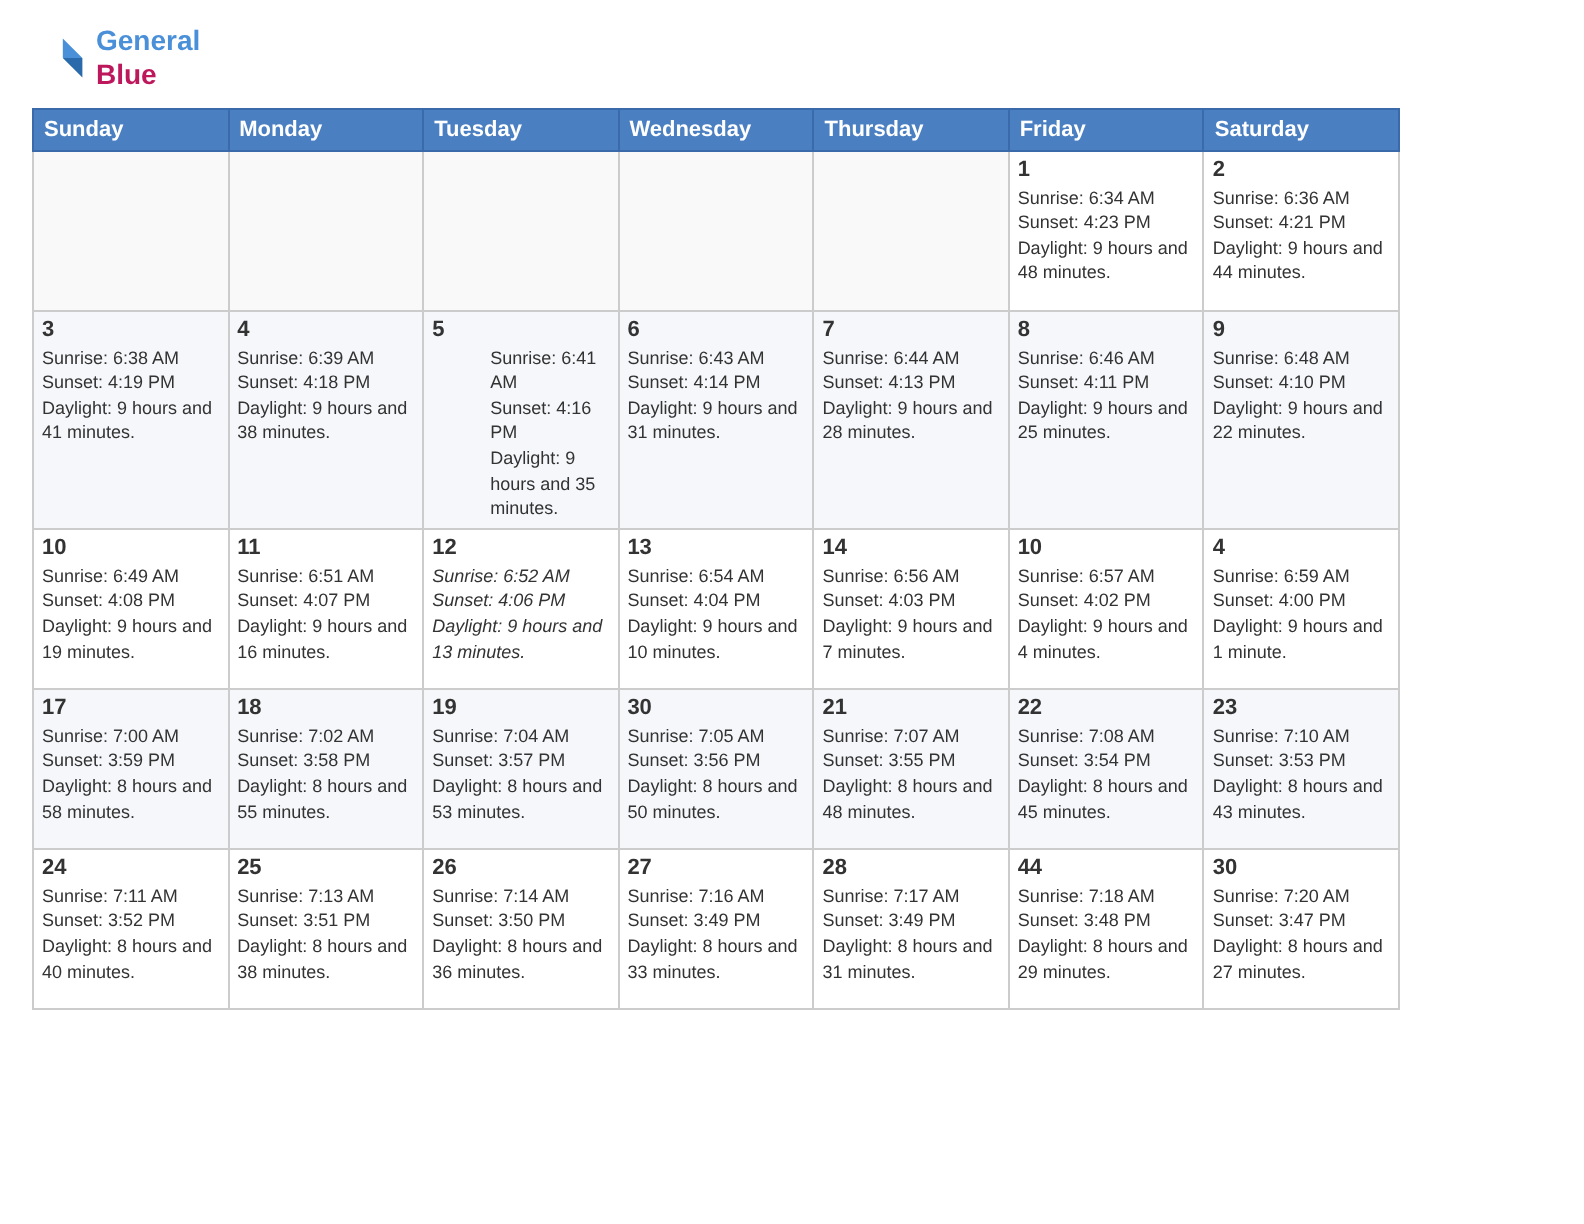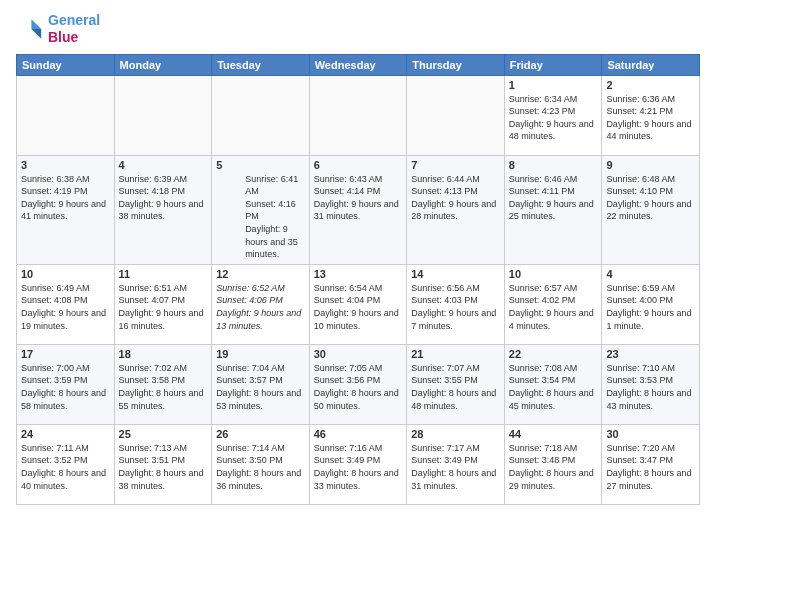--- a/index.html
+++ b/index.html
@@ -290,21 +290,21 @@
 Sunset: 3:51 PM
 Daylight: 8 hours and 38 minutes.</div>
           </td>
           <td>
             <span class="day-num">26</span>
             <div class="day-info" style="white-space: pre-line;">Sunrise: 7:14 AM
 Sunset: 3:50 PM
 Daylight: 8 hours and 36 minutes.</div>
           </td>
           <td>
-            <span class="day-num">46</span>
+            <span class="day-num">27</span>
             <div class="day-info" style="white-space: pre-line;">Sunrise: 7:16 AM
 Sunset: 3:49 PM
 Daylight: 8 hours and 33 minutes.</div>
           </td>
           <td>
             <span class="day-num">28</span>
             <div class="day-info" style="white-space: pre-line;">Sunrise: 7:17 AM
 Sunset: 3:49 PM
 Daylight: 8 hours and 31 minutes.</div>
           </td>

